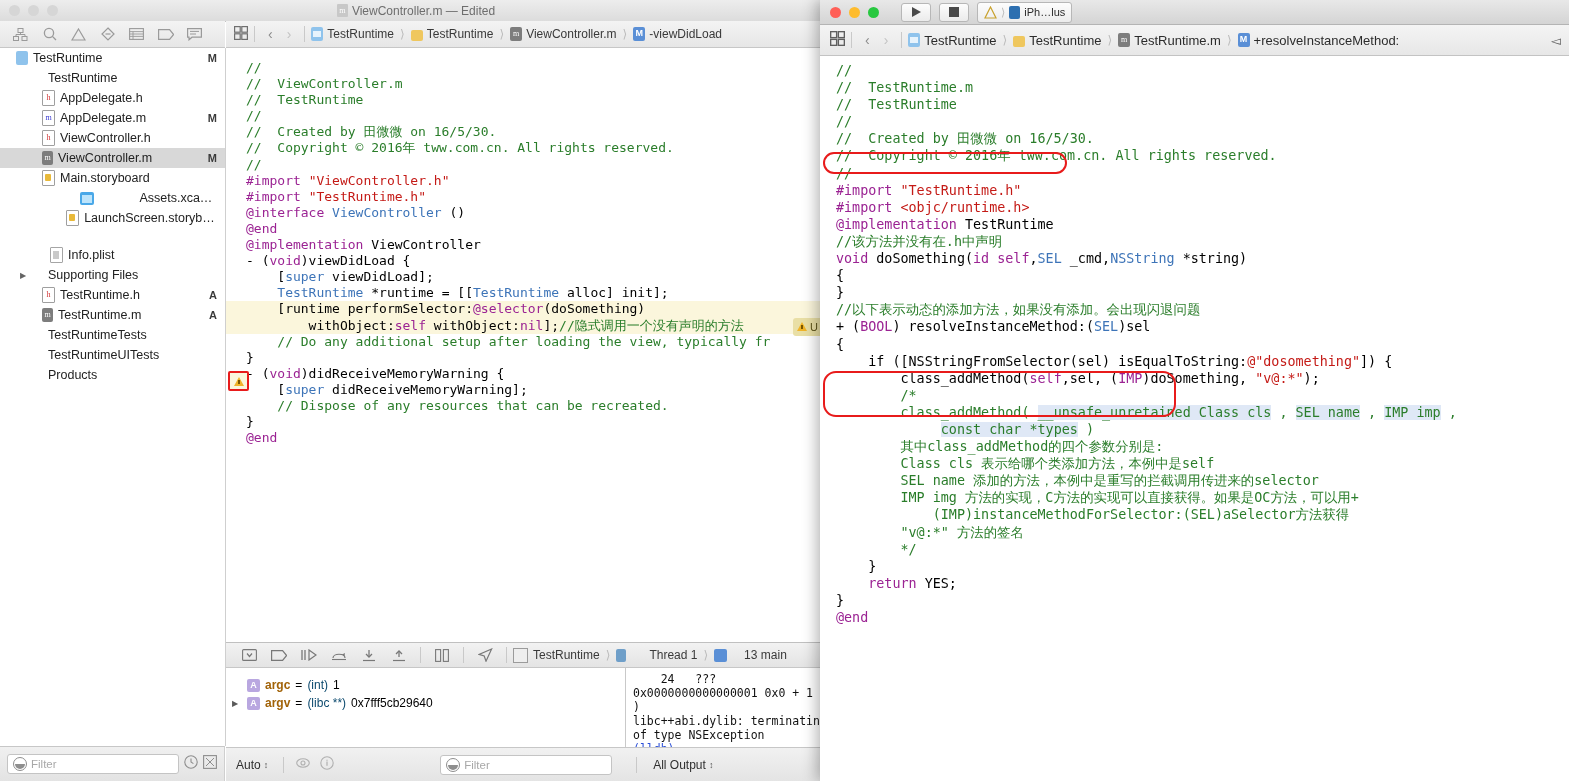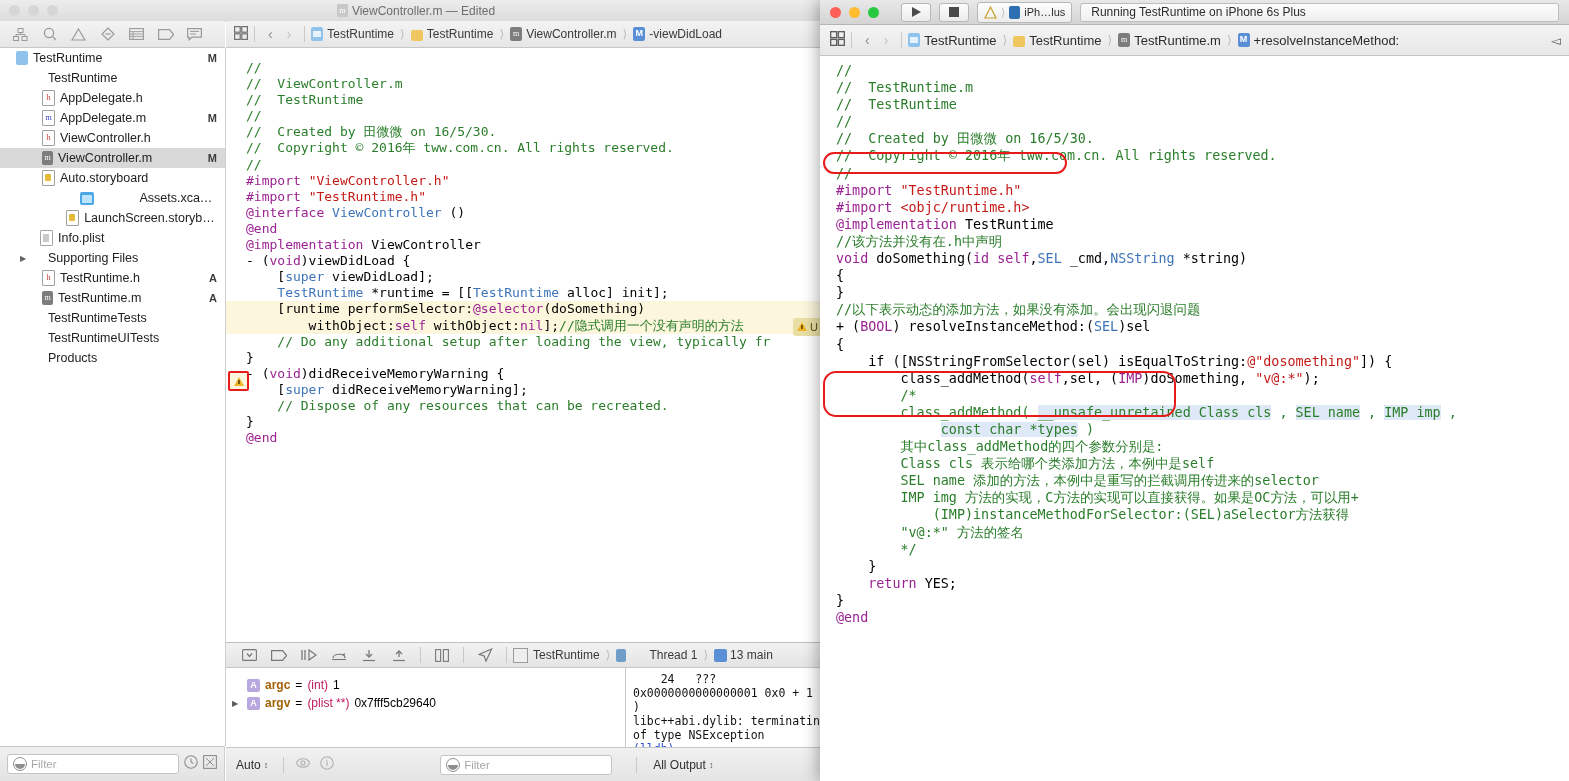--- a/index.html
+++ b/index.html
@@ -156,21 +156,21 @@
   .dbg-ico { width:30px;height:20px;display:flex;align-items:center;justify-content:center;color:#787878; }
   .debug-vars {
     position:absolute; left:226px; bottom:33px; width:400px; height:80px; background:#fff;
     border-right:1px solid #c9c9c9; font-size:12px; padding:8px 0 0 6px; box-sizing:border-box;
     font-family:"Liberation Sans",sans-serif;
   }
   .var-row { display:flex; align-items:center; gap:5px; height:18px; }
   .var-disc { width:10px; color:#5a5a5a; font-size:8px; }
   .abadge { width:13px;height:13px;background:#b9a7e0;color:#fff;font-size:9px;line-height:13px;text-align:center;border-radius:2px;font-weight:700;}
   .var-name { font-weight:700; color:#a16207; }
-  .var-type { color:#be185d; }
+  .var-type { color:#0c4a6e; }
   .debug-console {
     position:absolute; left:627px; bottom:33px; right:0; height:80px; background:#fff;
     overflow:hidden; font-family:"DejaVu Sans Mono", monospace; font-size:11.5px;
     line-height:14px; padding:4px 6px; box-sizing:border-box; white-space:pre; color:#111;
   }
   .debug-bottom {
     position:absolute; left:226px; bottom:0; right:0; height:33px;
     background: linear-gradient(to bottom,#f1f1f1,#e4e4e4); border-top:1px solid #c7c7c7;
     display:flex; align-items:center; font-size:12px; color:#2f2f2f;
   }
@@ -326,33 +326,33 @@
         </div>
         <div class="nav-row selected" style="padding-left: 30px;">
           <span class="disc"></span>
           <span class="ico mfill">m</span>
           <span class="lbl">ViewController.m</span>
           <span class="badge">M</span>
         </div>
         <div class="nav-row" style="padding-left: 30px;">
           <span class="disc"></span>
           <span class="ico story"></span>
-          <span class="lbl">Auto.storyboard</span>
+          <span class="lbl">Main.storyboard</span>
         </div>
         <div class="nav-row" style="padding-left: 30px; gap: 40px;">
           <span class="disc"></span>
           <span class="ico assets"></span>
           <span class="lbl">Assets.xcassets</span>
         </div>
         <div class="nav-row" style="padding-left: 30px; margin-left: 25px;">
           <span class="disc"></span>
           <span class="ico story"></span>
           <span class="lbl">LaunchScreen.storyboard</span>
         </div>
-        <div class="nav-row" style="padding-left: 28px;">
+        <div class="nav-row" style="padding-left: 38px; margin-top: 17px;">
           <span class="disc"></span>
           <span class="ico plist"></span>
           <span class="lbl">Info.plist</span>
         </div>
         <div class="nav-row" style="padding-left: 17px;">
           <span class="disc">▶</span>
           <span class="ico"></span>
           <span class="lbl">Supporting Files</span>
         </div>
         <div class="nav-row" style="padding-left: 30px;">
@@ -504,41 +504,41 @@
       <span class="crumb" style="gap:5px;">
         <span style="display:inline-block;width:13px;height:13px;border:1px solid #9b9b9b;background:#eee;"></span>
         <span>TestRuntime</span>
       </span>
       <span class="jb-sep">⟩</span>
       <span class="crumb" style="gap:23px;">
         <span style="display:inline-block;width:10px;height:13px;background:#6f9fc9;border-radius:2px;"></span>
         <span>Thread 1</span>
       </span>
       <span class="jb-sep">⟩</span>
-      <span class="crumb" style="gap:3px;">
+      <span class="crumb" style="gap:17px;">
         <span style="display:inline-block;width:13px;height:13px;background:#5a8fd6;border-radius:2px;"></span>
         <span>13 main</span>
       </span>
     </div>
 
     <div class="debug-vars" id="debug-vars">
         <div class="var-row">
           <span class="var-disc"></span>
           <span class="abadge">A</span>
           <span class="var-name">argc</span>
           <span>=</span>
           <span class="var-type">(int)</span>
           <span>1</span>
         </div>
         <div class="var-row">
           <span class="var-disc">▶</span>
           <span class="abadge">A</span>
           <span class="var-name">argv</span>
           <span>=</span>
-          <span class="var-type">(plist **)</span>
+          <span class="var-type">(libc **)</span>
           <span>0x7fff5cb29640</span>
         </div>
       </div>
     <div class="debug-console" id="debug-console"><div>    24   ???</div><div>0x0000000000000001 0x0 + 1</div><div>)</div><div>libc++abi.dylib: terminating</div><div>of type NSException</div><div style="color: rgb(43, 79, 216);">(lldb)</div></div>
 
     <div class="debug-bottom">
       <span class="popbtn">
         <span>Auto</span>
         <span class="updown">↕</span>
       </span>
@@ -587,23 +587,20 @@
           </svg>
       </div>
       <div class="scheme-pill">
         <svg width="13" height="13" viewBox="0 0 13 13">
             <path d="M6.5 1L12 12H1z" fill="none" stroke="#c8a22e" stroke-width="1.2"></path>
           </svg>
         <span style="color:#bbb;">⟩</span>
         <span style="display:inline-block;width:11px;height:13px;background:#2d6fb0;border-radius:2px;"></span>
         <span>iPh…lus</span>
       </div>
-      <div class="status-pill">
-        <span>Running TestRuntime on iPhone 6s Plus</span>
-      </div>
     </div>
 
     <div class="jumpbar-right">
       <span>
         <svg width="15" height="15" viewBox="0 0 14 14">
             <rect x="0.6" y="0.6" width="5.6" height="5.6" fill="none" stroke="#5f5f5f" stroke-width="1.3"></rect>
             <rect x="7.8" y="0.6" width="5.6" height="5.6" fill="none" stroke="#5f5f5f" stroke-width="1.3"></rect>
             <rect x="0.6" y="7.8" width="5.6" height="5.6" fill="none" stroke="#5f5f5f" stroke-width="1.3"></rect>
             <rect x="7.8" y="7.8" width="5.6" height="5.6" fill="none" stroke="#5f5f5f" stroke-width="1.3"></rect>
           </svg>

